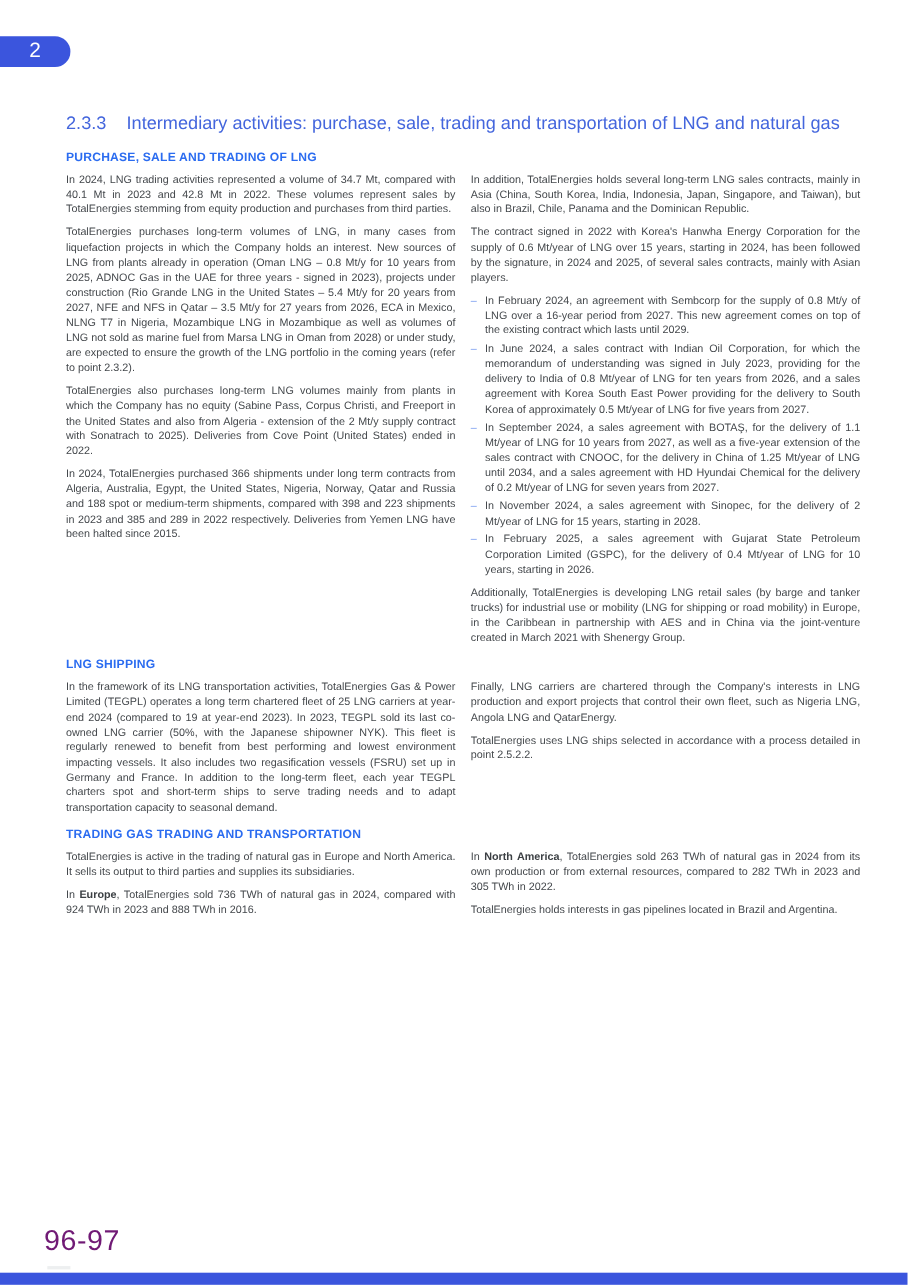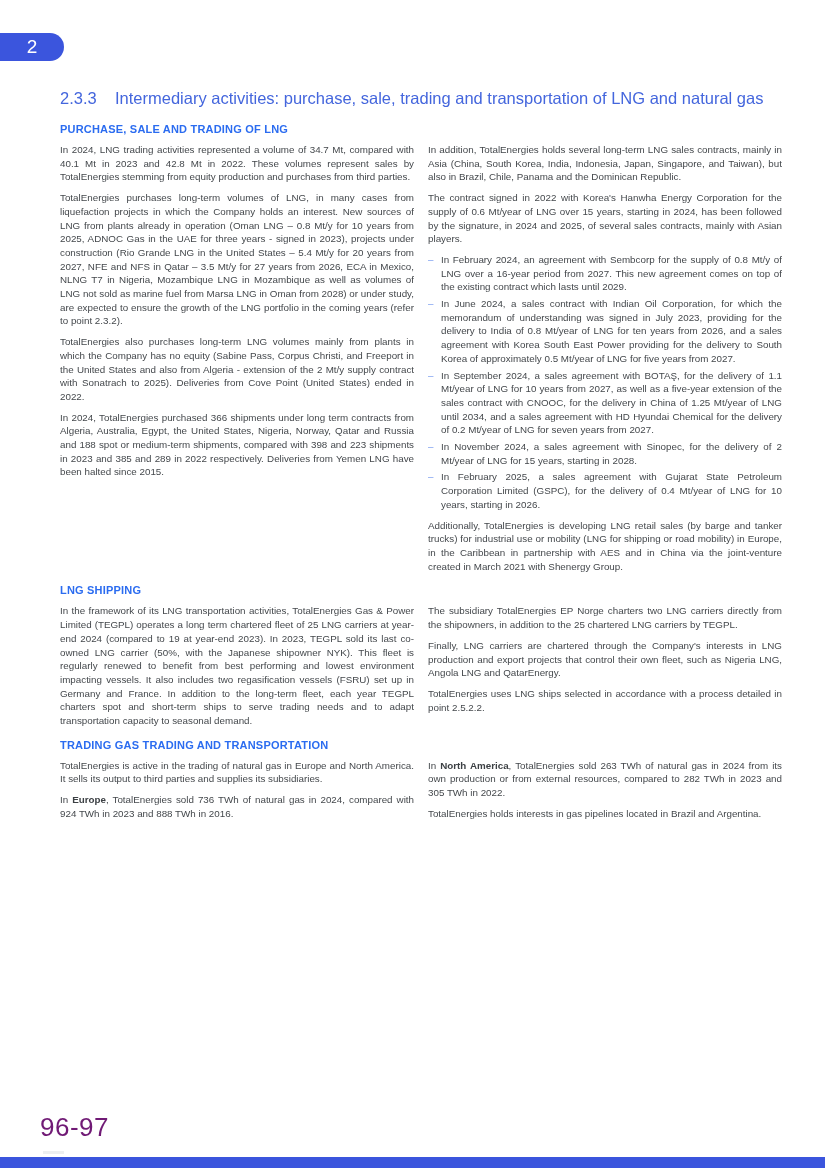--- a/index.html
+++ b/index.html
@@ -6,21 +6,21 @@
   body{
     width:825px;height:1168px;position:relative;background:#ffffff;
     font-family:"Liberation Sans", sans-serif;color:#44484c;overflow:hidden;
   }
   .chapter-tab{
     position:absolute;left:0;top:33px;width:64px;height:28px;
     background:#3b55dd;border-radius:0 15px 15px 0;
     display:flex;align-items:center;justify-content:center;
     color:#ffffff;font-size:19px;font-weight:400;
   }
-  .content{position:absolute;left:60px;top:88px;width:722px;}
+  .content{position:absolute;left:60px;top:102px;width:722px;}
   .heading{display:flex;align-items:flex-start;color:#4466dd;margin-bottom:14px;}
   .heading .num{width:55px;font-size:16.5px;line-height:21px;flex:0 0 55px;}
   .heading .title{font-size:16.5px;line-height:21px;max-width:660px;}
   .sec-header{
     font-size:11px;font-weight:bold;color:#2b6cf0;letter-spacing:.2px;
     margin:0 0 8px 0;
   }
   .sec-header.mt{margin-top:4px;}
   .cols{display:grid;grid-template-columns:354px 354px;column-gap:14px;align-items:start;}
   p.body{
@@ -88,21 +88,20 @@
       <p class="body">Additionally, TotalEnergies is developing LNG retail sales (by barge and tanker trucks) for industrial use or mobility (LNG for shipping or road mobility) in Europe, in the Caribbean in partnership with AES and in China via the joint-venture created in March 2021 with Shenergy Group.</p>
     </div>
   </div>
 
   <div class="sec-header mt">LNG SHIPPING</div>
   <div class="cols">
     <div>
       <p class="body">In the framework of its LNG transportation activities, TotalEnergies Gas &amp; Power Limited (TEGPL) operates a long term chartered fleet of 25 LNG carriers at year-end 2024 (compared to 19 at year-end 2023). In 2023, TEGPL sold its last co-owned LNG carrier (50%, with the Japanese shipowner NYK). This fleet is regularly renewed to benefit from best performing and lowest environment impacting vessels. It also includes two regasification vessels (FSRU) set up in Germany and France. In addition to the long-term fleet, each year TEGPL charters spot and short-term ships to serve trading needs and to adapt transportation capacity to seasonal demand.</p>
     </div>
     <div>
-      <p class="body">The subsidiary TotalEnergies EP Norge charters two LNG carriers directly from the shipowners, in addition to the 25 chartered LNG carriers by TEGPL.</p>
       <p class="body">Finally, LNG carriers are chartered through the Company's interests in LNG production and export projects that control their own fleet, such as Nigeria LNG, Angola LNG and QatarEnergy.</p>
       <p class="body">TotalEnergies uses LNG ships selected in accordance with a process detailed in point 2.5.2.2.</p>
     </div>
   </div>
 
   <div class="sec-header mt">TRADING GAS TRADING AND TRANSPORTATION</div>
   <div class="cols">
     <div>
       <p class="body">TotalEnergies is active in the trading of natural gas in Europe and North America. It sells its output to third parties and supplies its subsidiaries.</p>
       <p class="body"><span>In </span><b>Europe</b><span>, TotalEnergies sold 736 TWh of natural gas in 2024, compared with 924 TWh in 2023 and 888 TWh in 2016.</span></p>

